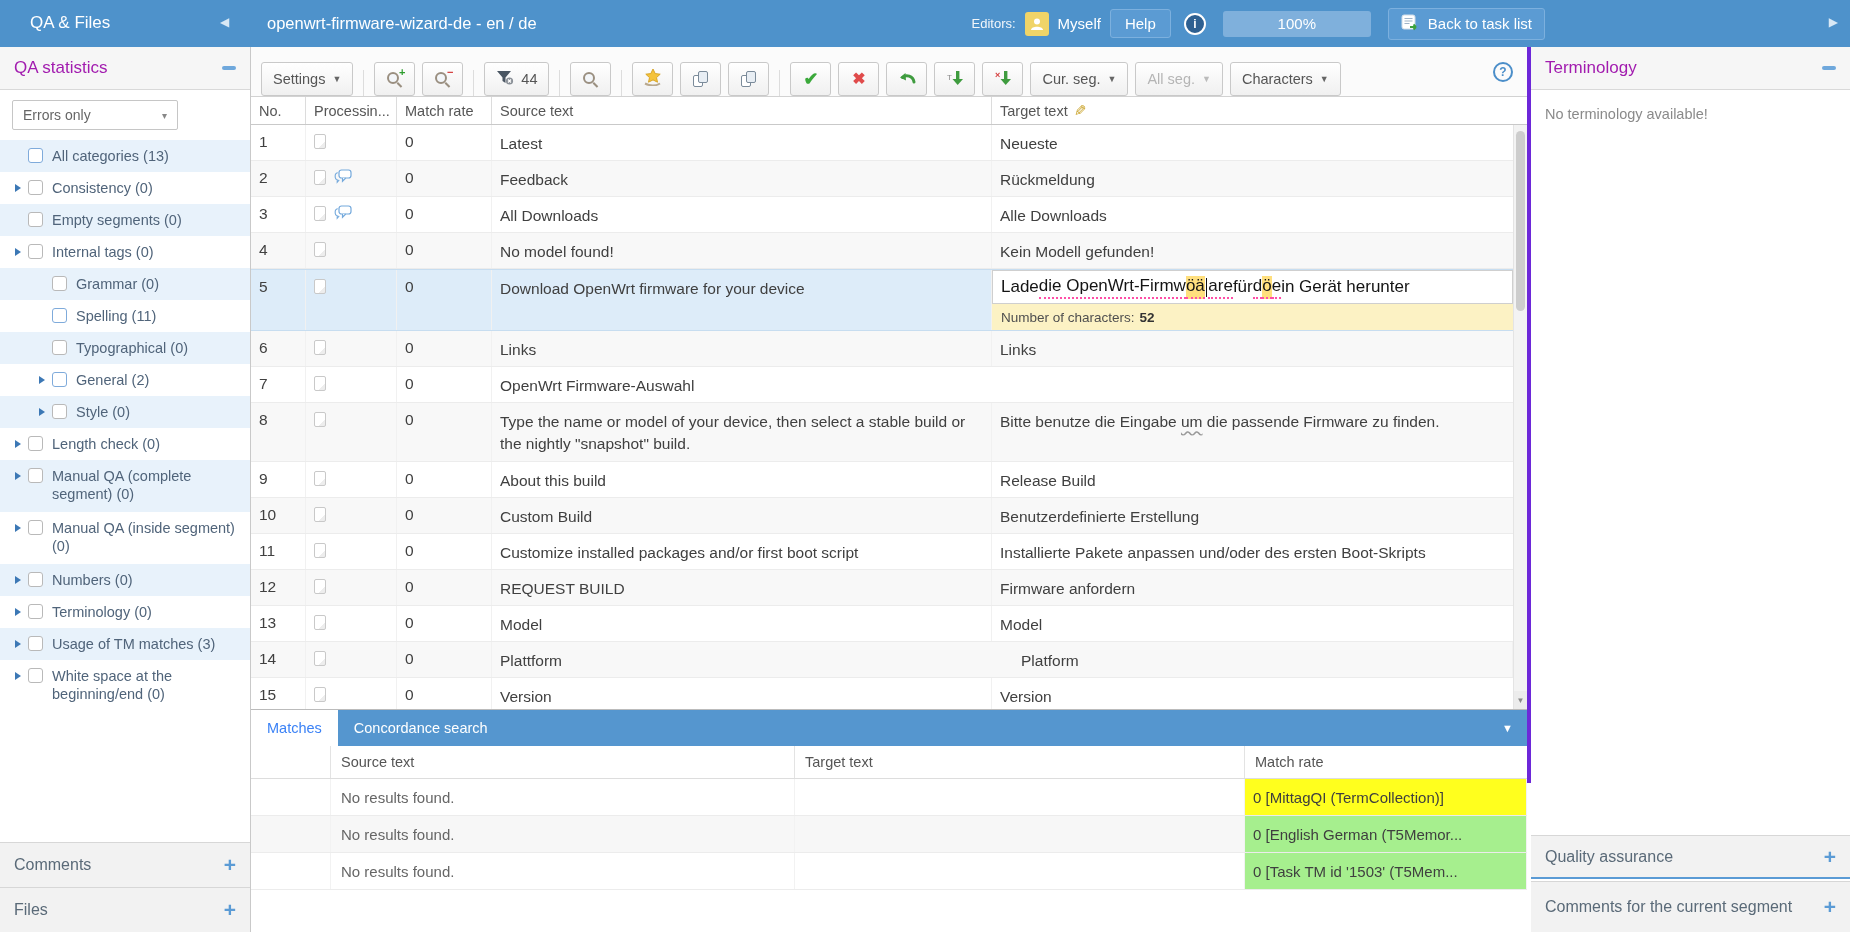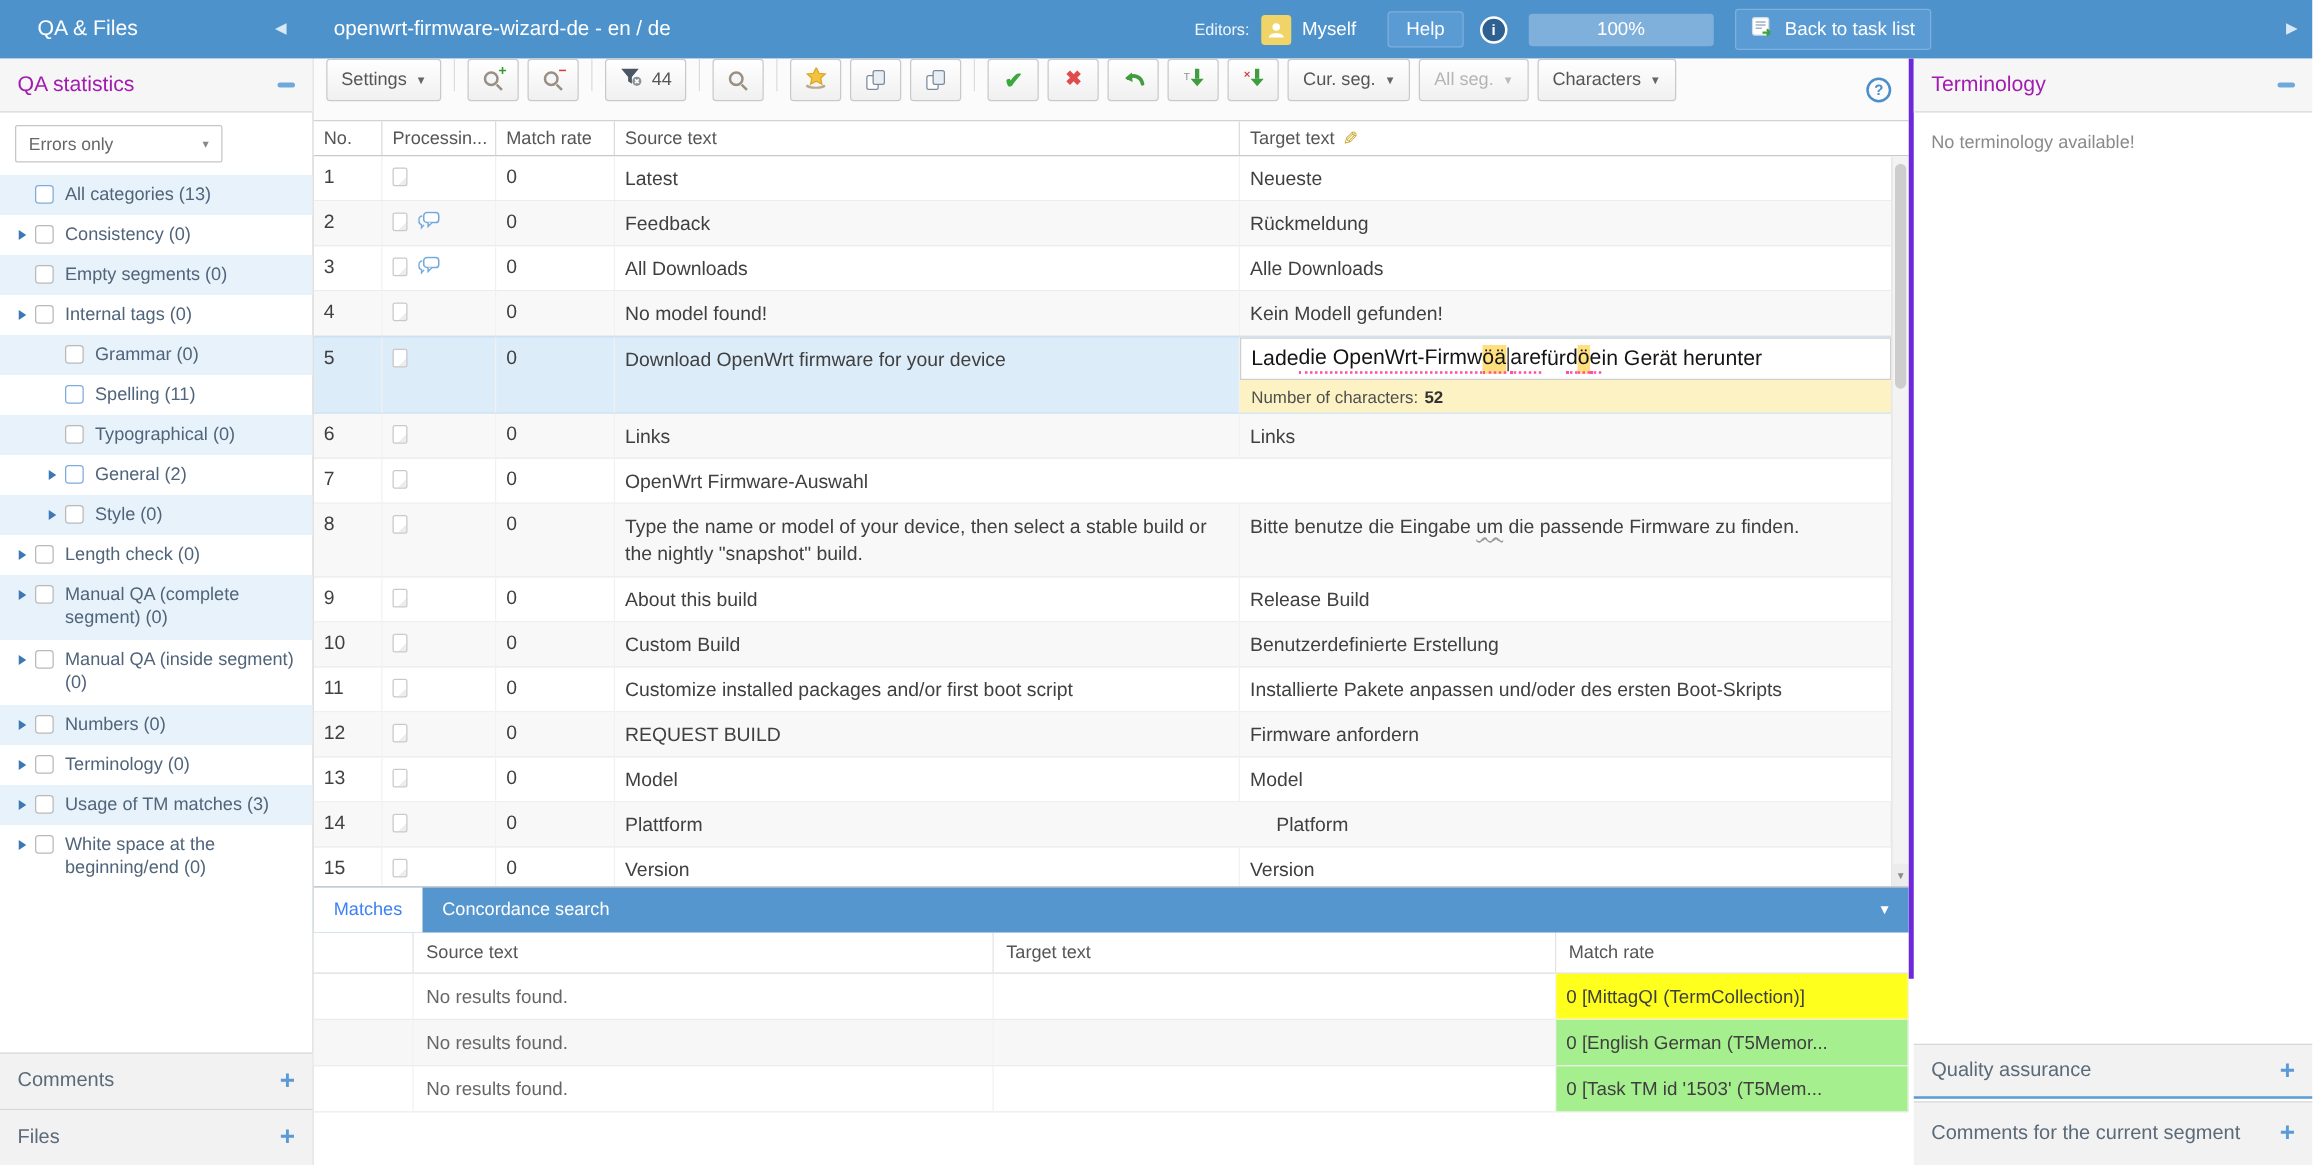--- a/index.html
+++ b/index.html
@@ -8,21 +8,21 @@
 
   
   .topbar{position:absolute;left:0;top:0;width:1850px;height:47px;background:#4e92cb;color:#fff}
   .tb-left-title{position:absolute;left:30px;top:13px;font-size:17px}
   .tb-collapse{position:absolute;left:220px;top:15px;font-size:12px;color:#d8e8f5;cursor:pointer}
   .tb-title{position:absolute;left:267px;top:14px;font-size:16.5px}
   .tb-right{position:absolute;right:305px;top:0;height:47px;display:flex;align-items:center;gap:9px}
   .editors-label{font-size:13px;opacity:.92}
   .user-badge{width:24px;height:24px;border-radius:3px;background:#f0d468;display:flex;align-items:center;justify-content:center}
   .editor-name{font-size:15px}
-  .help-btn{margin-left:16px;padding:5px 14px;border:1px solid #7cb0de;border-radius:3px;background:#5b9bd3;font-size:15px;color:#fff;cursor:pointer}
+  .help-btn{padding:5px 14px;border:1px solid #7cb0de;border-radius:3px;background:#5b9bd3;font-size:15px;color:#fff;cursor:pointer}
   .info-circle{width:22px;height:22px;border-radius:50%;border:2px solid #fff;background:#2e6091;display:flex;align-items:center;justify-content:center;font-size:12px;font-weight:bold;margin-left:4px}
   .progress{width:148px;height:26px;border-radius:3px;background:#7fb0dc;display:flex;align-items:center;justify-content:center;font-size:15px;margin:0 8px}
   .back-btn{display:flex;align-items:center;gap:8px;padding:5px 12px;border:1px solid #7cb0de;border-radius:3px;background:#5b9bd3;font-size:15px;color:#fff;cursor:pointer}
   .tb-right-arrow{position:absolute;right:12px;top:15px;font-size:12px;color:#d8e8f5;cursor:pointer}
 
   
   .sidebar{position:absolute;left:0;top:47px;width:251px;height:885px;background:#fff;border-right:1px solid #c9c9c9}
   .panel-hd{height:43px;background:#f6f6f6;border-bottom:1px solid #d9d9d9;display:flex;align-items:center;padding:0 14px;font-size:17px;color:#a21caf}
   .dash{width:14px;height:4px;background:#6fa8dc;border-radius:2px;margin-left:auto;cursor:pointer}
   .select-box{margin:10px 12px;height:30px;width:166px;border:1px solid #c6c6c6;border-radius:2px;background:#fff;display:flex;align-items:center;padding:0 10px;font-size:14px;color:#666;cursor:pointer}
@@ -45,21 +45,21 @@
 
   
   .rightbar{position:absolute;left:1527px;top:47px;width:323px;height:736px;background:#fff;border-left:4px solid #6d28d9}
   .r-body{padding:16px 14px;font-size:14.5px;color:#8a8a8a}
   .r-acc{position:absolute;left:0;width:100%;background:#f2f2f2;border-top:1px solid #d7d7d7;display:flex;align-items:center;padding:0 14px;font-size:16px;color:#5a6a78;cursor:pointer}
   .r-acc.qa{top:788px;height:44px;border-bottom:2px solid #5b9bd5}
   .r-acc.cseg{top:834px;height:51px}
 
   
   .main{position:absolute;left:251px;top:47px;width:1276px;height:885px;background:#fff}
-  .toolbar{height:50px;border-bottom:1px solid #d2d2d2;background:#fbfbfb;display:flex;align-items:flex-start;padding:0 10px;gap:7px;position:relative}
+  .toolbar{height:50px;border-bottom:1px solid #d2d2d2;background:#fbfbfb;display:flex;align-items:flex-end;padding:0 10px;gap:7px;position:relative}
   .tbtn{height:34px;border:1px solid #c9c9c9;border-radius:3px;background:linear-gradient(#ffffff,#f0f0f0);display:flex;align-items:center;gap:7px;padding:0 11px;font-size:14.5px;color:#555;cursor:pointer}
   .tbtn.iconb{width:41px;justify-content:center;padding:0}
   .tbtn.disabled{color:#b5b5b5;cursor:default}
   .vsep{width:1px;height:26px;background:#ddd;margin:0 3px;flex:0 0 1px}
   .dd-caret{font-size:9px;color:#666}
   .tb-help{position:absolute;right:14px;top:15px;width:20px;height:20px;border-radius:50%;border:2px solid #4b8ec9;color:#4b8ec9;display:flex;align-items:center;justify-content:center;font-size:12px;font-weight:bold;cursor:pointer}
 
   
   .mag{position:relative;width:17px;height:17px;display:inline-block}
   .mag::before{content:"";position:absolute;left:1px;top:1px;width:8px;height:8px;border:2px solid #9a8f80;border-radius:50%;background:#f3f6f9}

